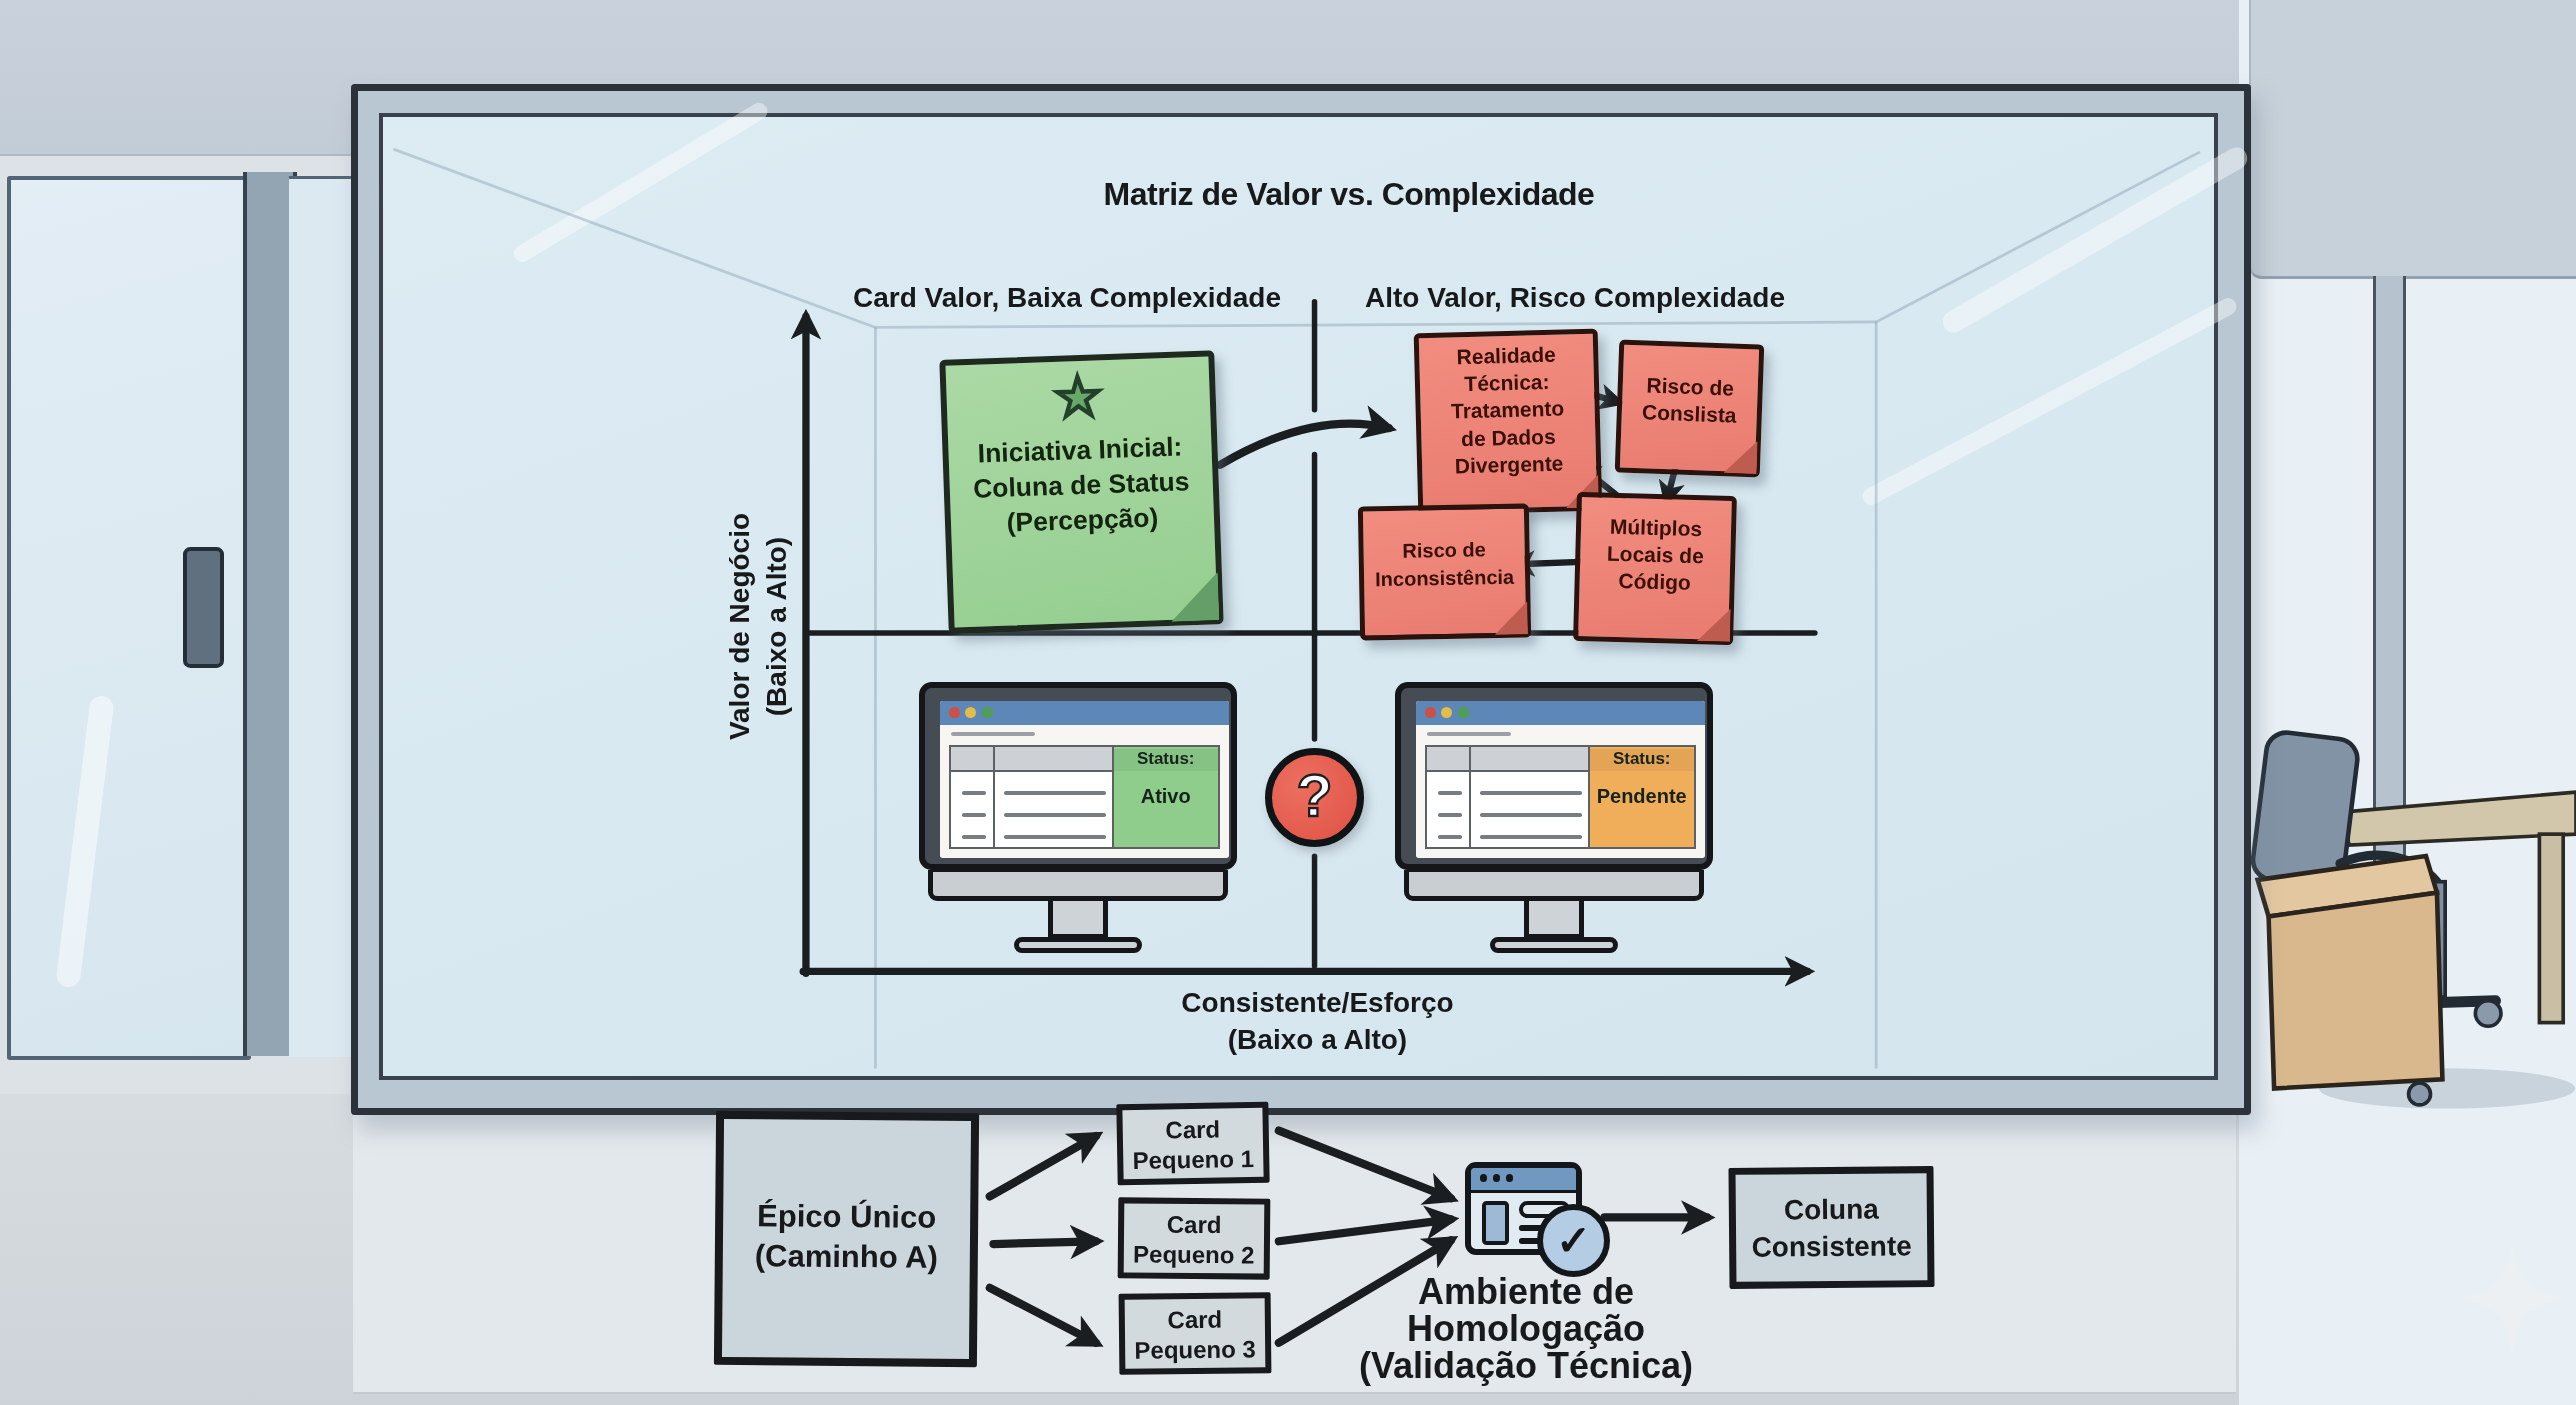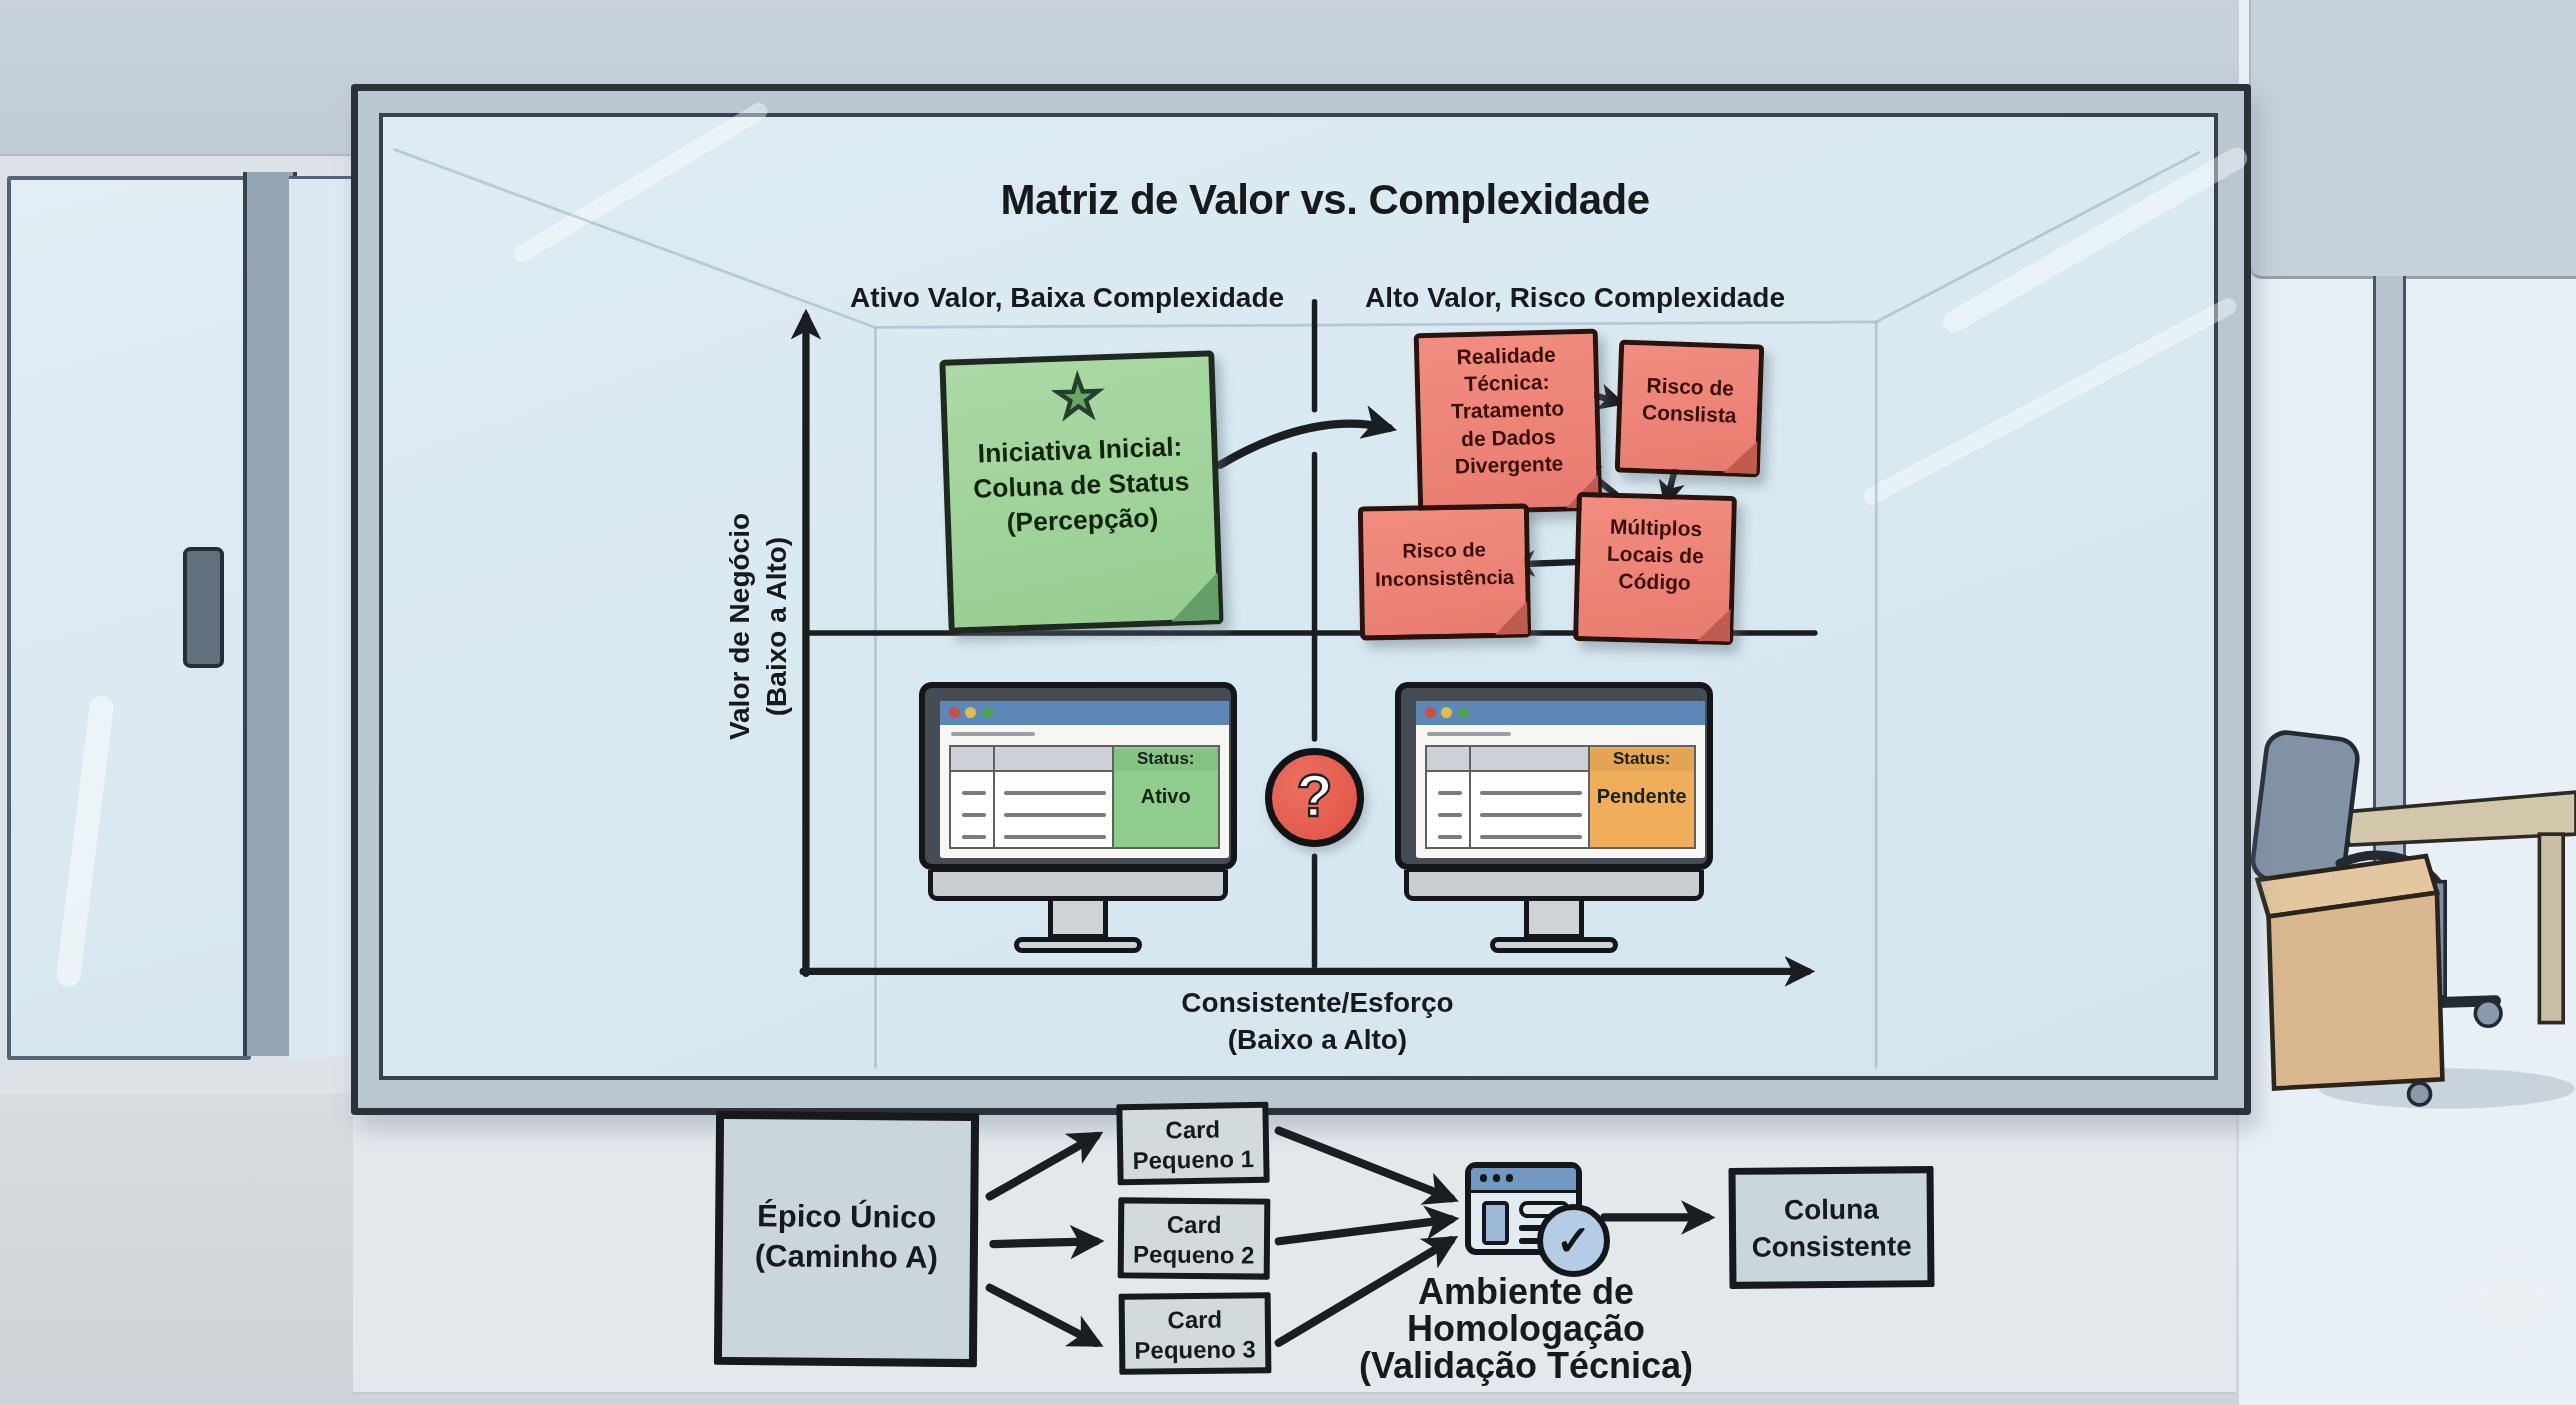--- a/index.html
+++ b/index.html
@@ -27,21 +27,21 @@
   
   .glass-frame{left:351px;top:84px;width:1886px;height:1017px;background:#b9c7d2;border:7.3px solid #2b323a;border-radius:3.7px;box-shadow:7.3px 14.6px 22px rgba(115,130,145,.35);}
   .glass-inner{left:379px;top:113px;width:1831px;height:959px;background:linear-gradient(160deg,#ddecf3,#d4e5ee);border:4.6px solid #39424c;}
   .streak{background:rgba(255,255,255,.42);border-radius:37px;}
   .s1{left:1921px;top:229px;width:348px;height:22px;transform:rotate(-30deg);}
   .s2{left:1839px;top:393px;width:421px;height:16.5px;transform:rotate(-28deg);}
   .s3{left:494px;top:174px;width:293px;height:16.5px;transform:rotate(-31deg);}
   .s4{left:73px;top:695px;width:24px;height:293px;transform:rotate(7deg);background:rgba(255,255,255,.5);}
 
   
-  .mx-title{left:895px;top:176px;width:860px;text-align:center;font-size:42px;letter-spacing:-0.5px;}
+  .mx-title{left:919px;top:176px;width:860px;text-align:center;font-size:32px;letter-spacing:-0.5px;}
   .q-label{width:512px;text-align:center;font-size:28px;}
   .ql-left{left:811px;top:282px;}
   .ql-right{left:1319px;top:282px;}
   .x-label{left:1043px;top:984px;width:549px;text-align:center;font-size:28px;line-height:37px;}
   .y-label{left:602px;top:590px;width:311px;height:73px;text-align:center;font-size:28px;line-height:37px;transform:rotate(-90deg);}
 
   
   .note{border-radius:5.5px;box-shadow:6.4px 8.2px 11px rgba(95,115,128,.42);text-align:center;}
   .fold{position:absolute;right:-1.8px;bottom:-1.8px;width:48px;height:48px;clip-path:polygon(100% 0,0 100%,100% 100%);}
   .note-green{left:944px;top:355px;width:263px;height:262px;background:linear-gradient(170deg,#abd9a5,#95ce90);border:6.4px solid #1d2a1d;transform:rotate(-2deg);}
@@ -192,21 +192,21 @@
       <path d="M 1086 1360 L 1198 1357" marker-end="url(#ah)"></path>
       <path d="M 1082 1408 L 1198 1468" marker-end="url(#ah)"></path>
       <path d="M 1398 1236 L 1586 1310" marker-end="url(#ah)"></path>
       <path d="M 1398 1357 L 1586 1333" marker-end="url(#ah)"></path>
       <path d="M 1398 1468 L 1586 1356" marker-end="url(#ah)"></path>
       <path d="M 1754 1331 L 1866 1331" marker-end="url(#ah)"></path>
     </g>
   </svg>
 
   <div class="abs mx-title">Matriz de Valor vs. Complexidade</div>
-  <div class="abs q-label ql-left">Ativo Valor, Baixa Complexidade</div>
+  <div class="abs q-label ql-left">Card Valor, Baixa Complexidade</div>
   <div class="abs q-label ql-right">Alto Valor, Risco Complexidade</div>
   <div class="abs y-label">
     <span>Valor de Negócio</span><br>
     <span>(Baixo a Alto)</span>
   </div>
   <div class="abs x-label">
     <span>Consistente/Esforço</span><br>
     <span>(Baixo a Alto)</span>
   </div>
 

